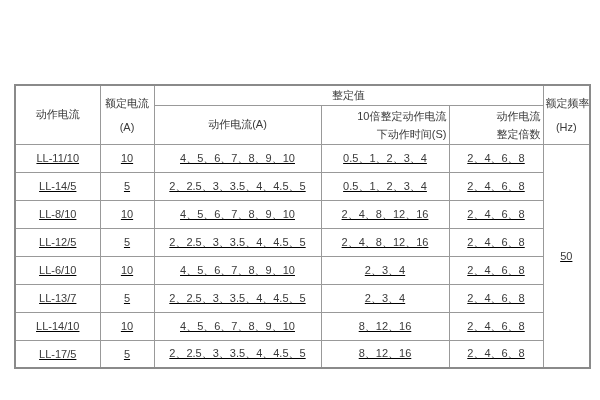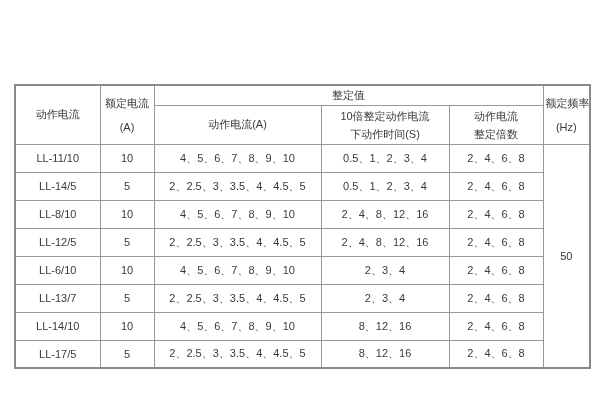--- a/index.html
+++ b/index.html
@@ -35,23 +35,23 @@
     font-weight: normal;
     color: #3a3a3a;
     text-align: center;
     vertical-align: middle;
     padding: 0 2px;
     overflow: hidden;
     white-space: nowrap;
   }
   tr.hrow-1 { height: 20px; }
   tr.hrow-2 { height: 39px; }
-  tbody tr   { height: 28px; }
+  tbody tr   { height: 28px; text-decoration: underline; }
   .two-line-wide div  { line-height: 24px; }
-  .two-line-tight div { line-height: 18px; }
+  .two-line-tight div { line-height: 18px; text-align: right; }
 </style>
 </head>
 <body>
 
 <div class="page">
   <div class="table-wrap">
     <table class="spec-table">
       <colgroup>
         <col style="width:85px">
         <col style="width:54px">

